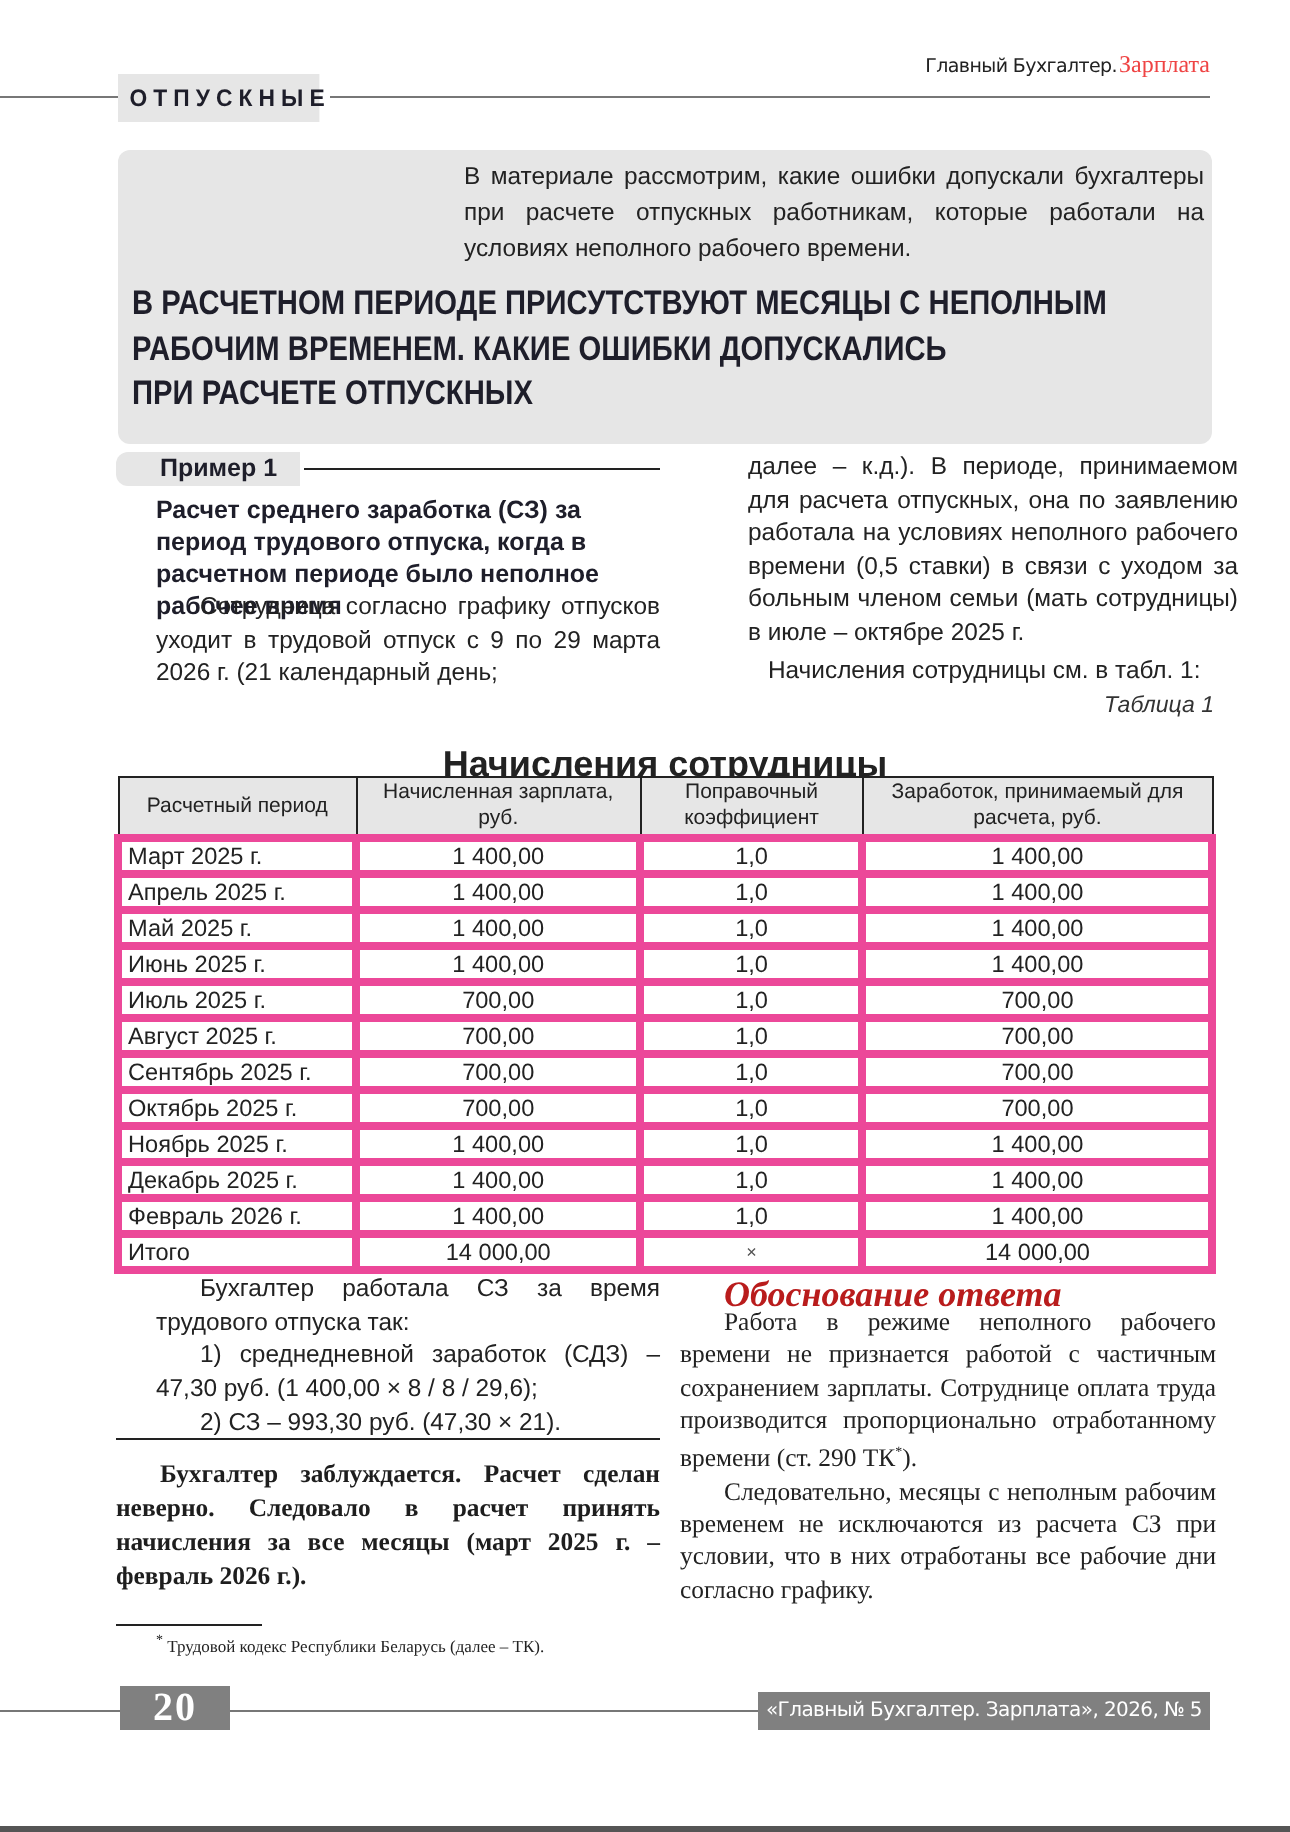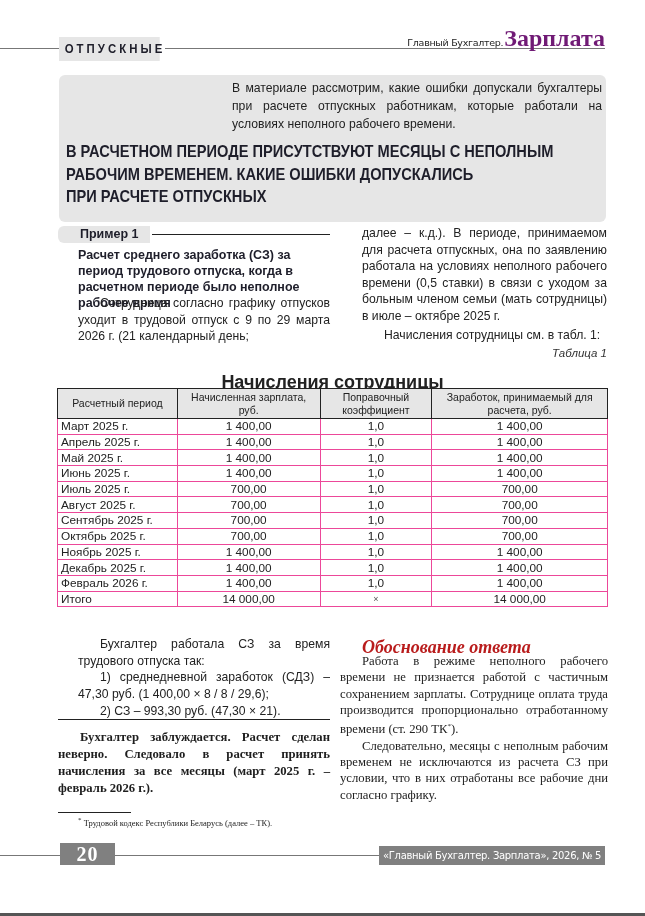--- a/index.html
+++ b/index.html
@@ -7,47 +7,47 @@
     body { position: relative; font-family: "Liberation Sans", sans-serif; color: #1a1a1a; }
 
     
     .hdr-line-left { position: absolute; left: 0; top: 48px; width: 59px; height: 1px; background: #777; }
     .hdr-line-right { position: absolute; left: 165px; top: 48px; width: 440px; height: 1px; background: #777; }
     .section-tag { position: absolute; left: 59px; top: 37px; width: 106px; height: 24px; background: #e6e6e6;
       font-family: "Liberation Sans", sans-serif; font-weight: bold; font-size: 12px; letter-spacing: 3.2px;
       line-height: 24px; padding-left: 6px; color: #1e1e2a; transform: scaleX(0.95); transform-origin: left; }
     .brand { position: absolute; right: 40px; top: 25px; display: flex; align-items: baseline; }
     .brand-small { font-size: 9.5px; color: #222; font-family: "DejaVu Sans", sans-serif; margin-right: 1px; letter-spacing: -0.3px; }
-    .brand-big { font-family: "Liberation Serif", serif; font-size: 24px; color: #701a75; font-weight: bold; }
+    .brand-big { font-family: "Liberation Serif", serif; font-size: 12px; color: #ef4444; font-weight: normal; }
 
     
     .intro-box { position: absolute; left: 59px; top: 75px; width: 547px; height: 147px; background: #e6e6e6; border-radius: 6px; }
     .intro-text { position: absolute; left: 232px; top: 79px; width: 370px; font-size: 12.2px; line-height: 18px; color: #222; text-align: justify; }
     .main-title { position: absolute; left: 66px; top: 141px; width: 540px; font-family: "Liberation Sans", sans-serif;
       font-weight: bold; font-size: 17px; line-height: 22.5px; color: #1e1e2a; transform: scaleX(0.86); transform-origin: left; width: 620px; }
     .example-label { position: absolute; left: 58px; top: 226px; width: 92px; height: 17px; background: #e6e6e6;
       border-radius: 6px 0 0 6px; font-weight: bold; font-size: 12.5px; line-height: 17px; padding-left: 22px; color: #1e1e2a; }
     .example-line { position: absolute; left: 152px; top: 234px; width: 178px; height: 1px; background: #222; }
 
     .col-left { position: absolute; left: 78px; width: 252px; }
     .ex-title { top: 247px; font-weight: bold; font-size: 12.5px; line-height: 16px; color: #1e1e2a; }
     .para { font-size: 12.2px; line-height: 16.5px; color: #222; text-align: justify; }
     .indent { text-indent: 22px; }
     .ex-body { top: 295px; }
 
     .col-right { position: absolute; left: 362px; width: 245px; }
-    .r-body { top: 225px; }
+    .r-body { top: 225px; margin-left: 12px; }
     .r-tab-ref { top: 327px; }
     .tab-caption { position: absolute; right: 38px; top: 347px; font-style: italic; font-size: 11.5px; color: #333; text-align: right; }
 
     
     .tbl-title { position: absolute; left: 57px; top: 372px; width: 551px; text-align: center; font-weight: bold; font-size: 18px; color: #222; }
     table.acc { position: absolute; left: 57px; top: 388px; width: 551px; border-collapse: collapse; font-size: 11.8px; color: #222; }
     table.acc th { background: #e6e6e6; font-weight: normal; font-size: 10.5px; line-height: 12.5px; height: 30px; border: 1px solid #222; padding: 0 2px; }
-    table.acc td { border: 1px solid #ec4899; height: 15.7px; line-height: 14px; padding: 0 3px; }
+    table.acc td { border: 4px solid #ec4899; height: 15.7px; line-height: 14px; padding: 0 3px; }
     table.acc td.c { text-align: center; }
     table.acc td.x { font-size: 9px; color: #555; }
     table.acc col.c1 { width: 120px; }
     table.acc col.c2 { width: 143px; }
     table.acc col.c3 { width: 112px; }
     table.acc col.c4 { width: 176px; }
 
     
     .b-left { top: 636px; left: 78px; width: 252px; }
     .b-left .para { line-height: 16.7px; }

